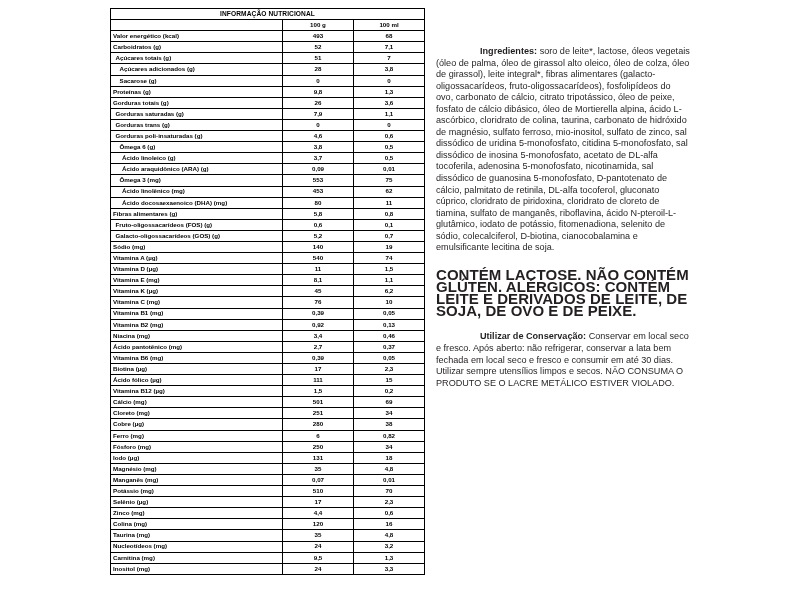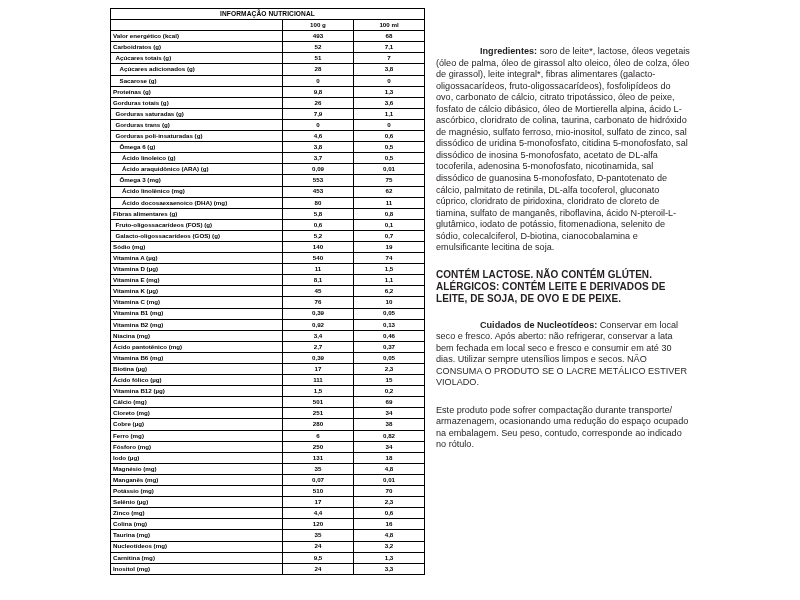--- a/index.html
+++ b/index.html
@@ -57,21 +57,21 @@
     width: 254px;
     color: #231f20;
     font-size: 9.1px;
     line-height: 11.55px;
     text-align: left;
   }
   .para { margin-bottom: 0; }
   .lead { font-weight: bold; padding-left: 44px; }
   .allergen {
     font-weight: bold;
-    font-size: 10px;
+    font-size: 15px;
     line-height: 11.9px;
     letter-spacing: 0.05px;
     margin-top: 15px;
   }
   .care { margin-top: 15px; }
   .care .strong { font-weight: normal; }
   .compact { margin-top: 16px; }
   .fonte { margin-top: 15px; font-weight: bold; letter-spacing: 0.1px; }
 </style>
 </head>
@@ -346,20 +346,19 @@
 
   <div class="textcol">
 
     <p class="para">
       <span class="lead">Ingredientes:</span><span> soro de leite*, lactose, óleos vegetais (óleo de palma, óleo de girassol alto oleico, óleo de colza, óleo de girassol), leite integral*, fibras alimentares (galacto-oligossacarídeos, fruto-oligossacarídeos), fosfolipídeos do ovo, carbonato de cálcio, citrato tripotássico, óleo de peixe, fosfato de cálcio dibásico, óleo de Mortierella alpina, ácido L-ascórbico, cloridrato de colina, taurina, carbonato de hidróxido de magnésio, sulfato ferroso, mio-inositol, sulfato de zinco, sal dissódico de uridina 5-monofosfato, citidina 5-monofosfato, sal dissódico de inosina 5-monofosfato, acetato de DL-alfa tocoferila, adenosina 5-monofosfato, nicotinamida, sal dissódico de guanosina 5-monofosfato, D-pantotenato de cálcio, palmitato de retinila, DL-alfa tocoferol, gluconato cúprico, cloridrato de piridoxina, cloridrato de cloreto de tiamina, sulfato de manganês, riboflavina, ácido N-pteroil-L-glutâmico, iodato de potássio, fitomenadiona, selenito de sódio, colecalciferol, D-biotina, cianocobalamina e emulsificante lecitina de soja.</span>
     </p>
 
     <p class="allergen">CONTÉM LACTOSE. NÃO CONTÉM GLÚTEN. ALÉRGICOS: CONTÉM LEITE E DERIVADOS DE LEITE, DE SOJA, DE OVO E DE PEIXE.</p>
 
     <p class="care">
-      <span class="lead">Cuidados de Nucleotídeos:</span><span> Conservar em local seco e fresco. Após aberto: não refrigerar, conservar a lata bem fechada em local seco e fresco e consumir em até 30 dias. Utilizar sempre utensílios limpos e secos. </span><span class="strong">NÃO CONSUMA O PRODUTO SE O LACRE METÁLICO ESTIVER VIOLADO.</span>
+      <span class="lead">Utilizar de Conservação:</span><span> Conservar em local seco e fresco. Após aberto: não refrigerar, conservar a lata bem fechada em local seco e fresco e consumir em até 30 dias. Utilizar sempre utensílios limpos e secos. </span><span class="strong">NÃO CONSUMA O PRODUTO SE O LACRE METÁLICO ESTIVER VIOLADO.</span>
     </p>
 
-    <p class="compact">Este produto pode sofrer compactação durante transporte/ armazenagem, ocasionando uma redução do espaço ocupado na embalagem. Seu peso, contudo, corresponde ao indicado no rótulo.</p>
 
   </div>
 
 </div>
 
 </body></html>

